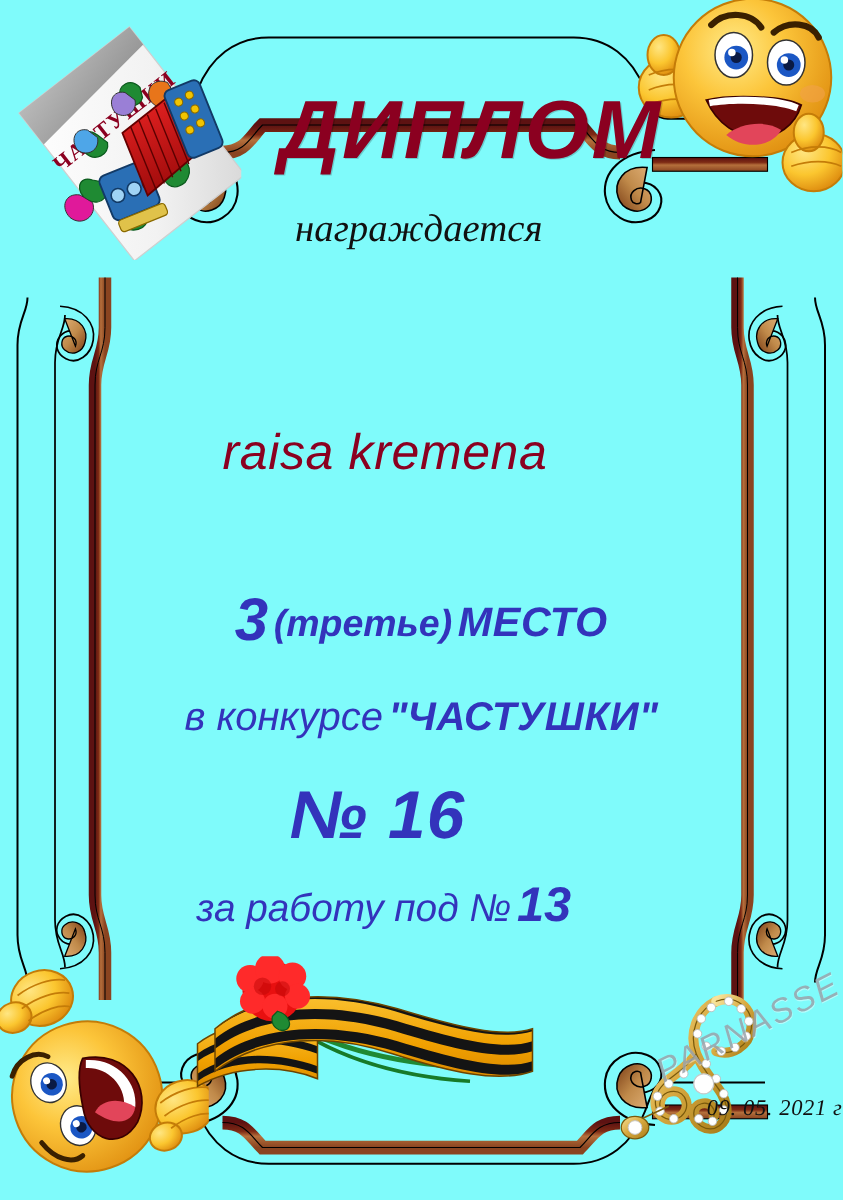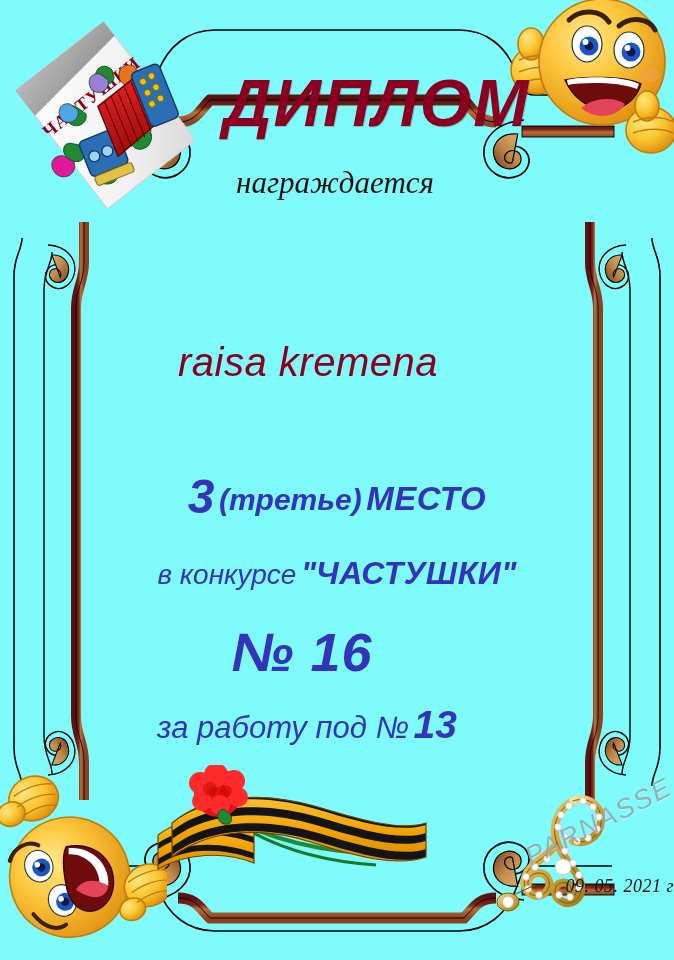--- a/index.html
+++ b/index.html
@@ -74,21 +74,21 @@
   }
 
   .contest-line{
     position:absolute;left:0;top:557px;width:674px;
     text-align:center;
     color:#3333bb;
     white-space:nowrap;
     line-height:1;
   }
   .contest-prefix{
-    font-size:28px;font-style:italic;font-weight:normal;
+    font-size:32px;font-style:italic;font-weight:normal;
     color:#3333bb;
   }
   .contest-name{
     font-size:32px;font-style:italic;font-weight:bold;
     color:#3333bb;letter-spacing:.5px;
   }
   .quote{
     font-size:32px;font-style:italic;font-weight:bold;
     color:#3333bb;
   }

